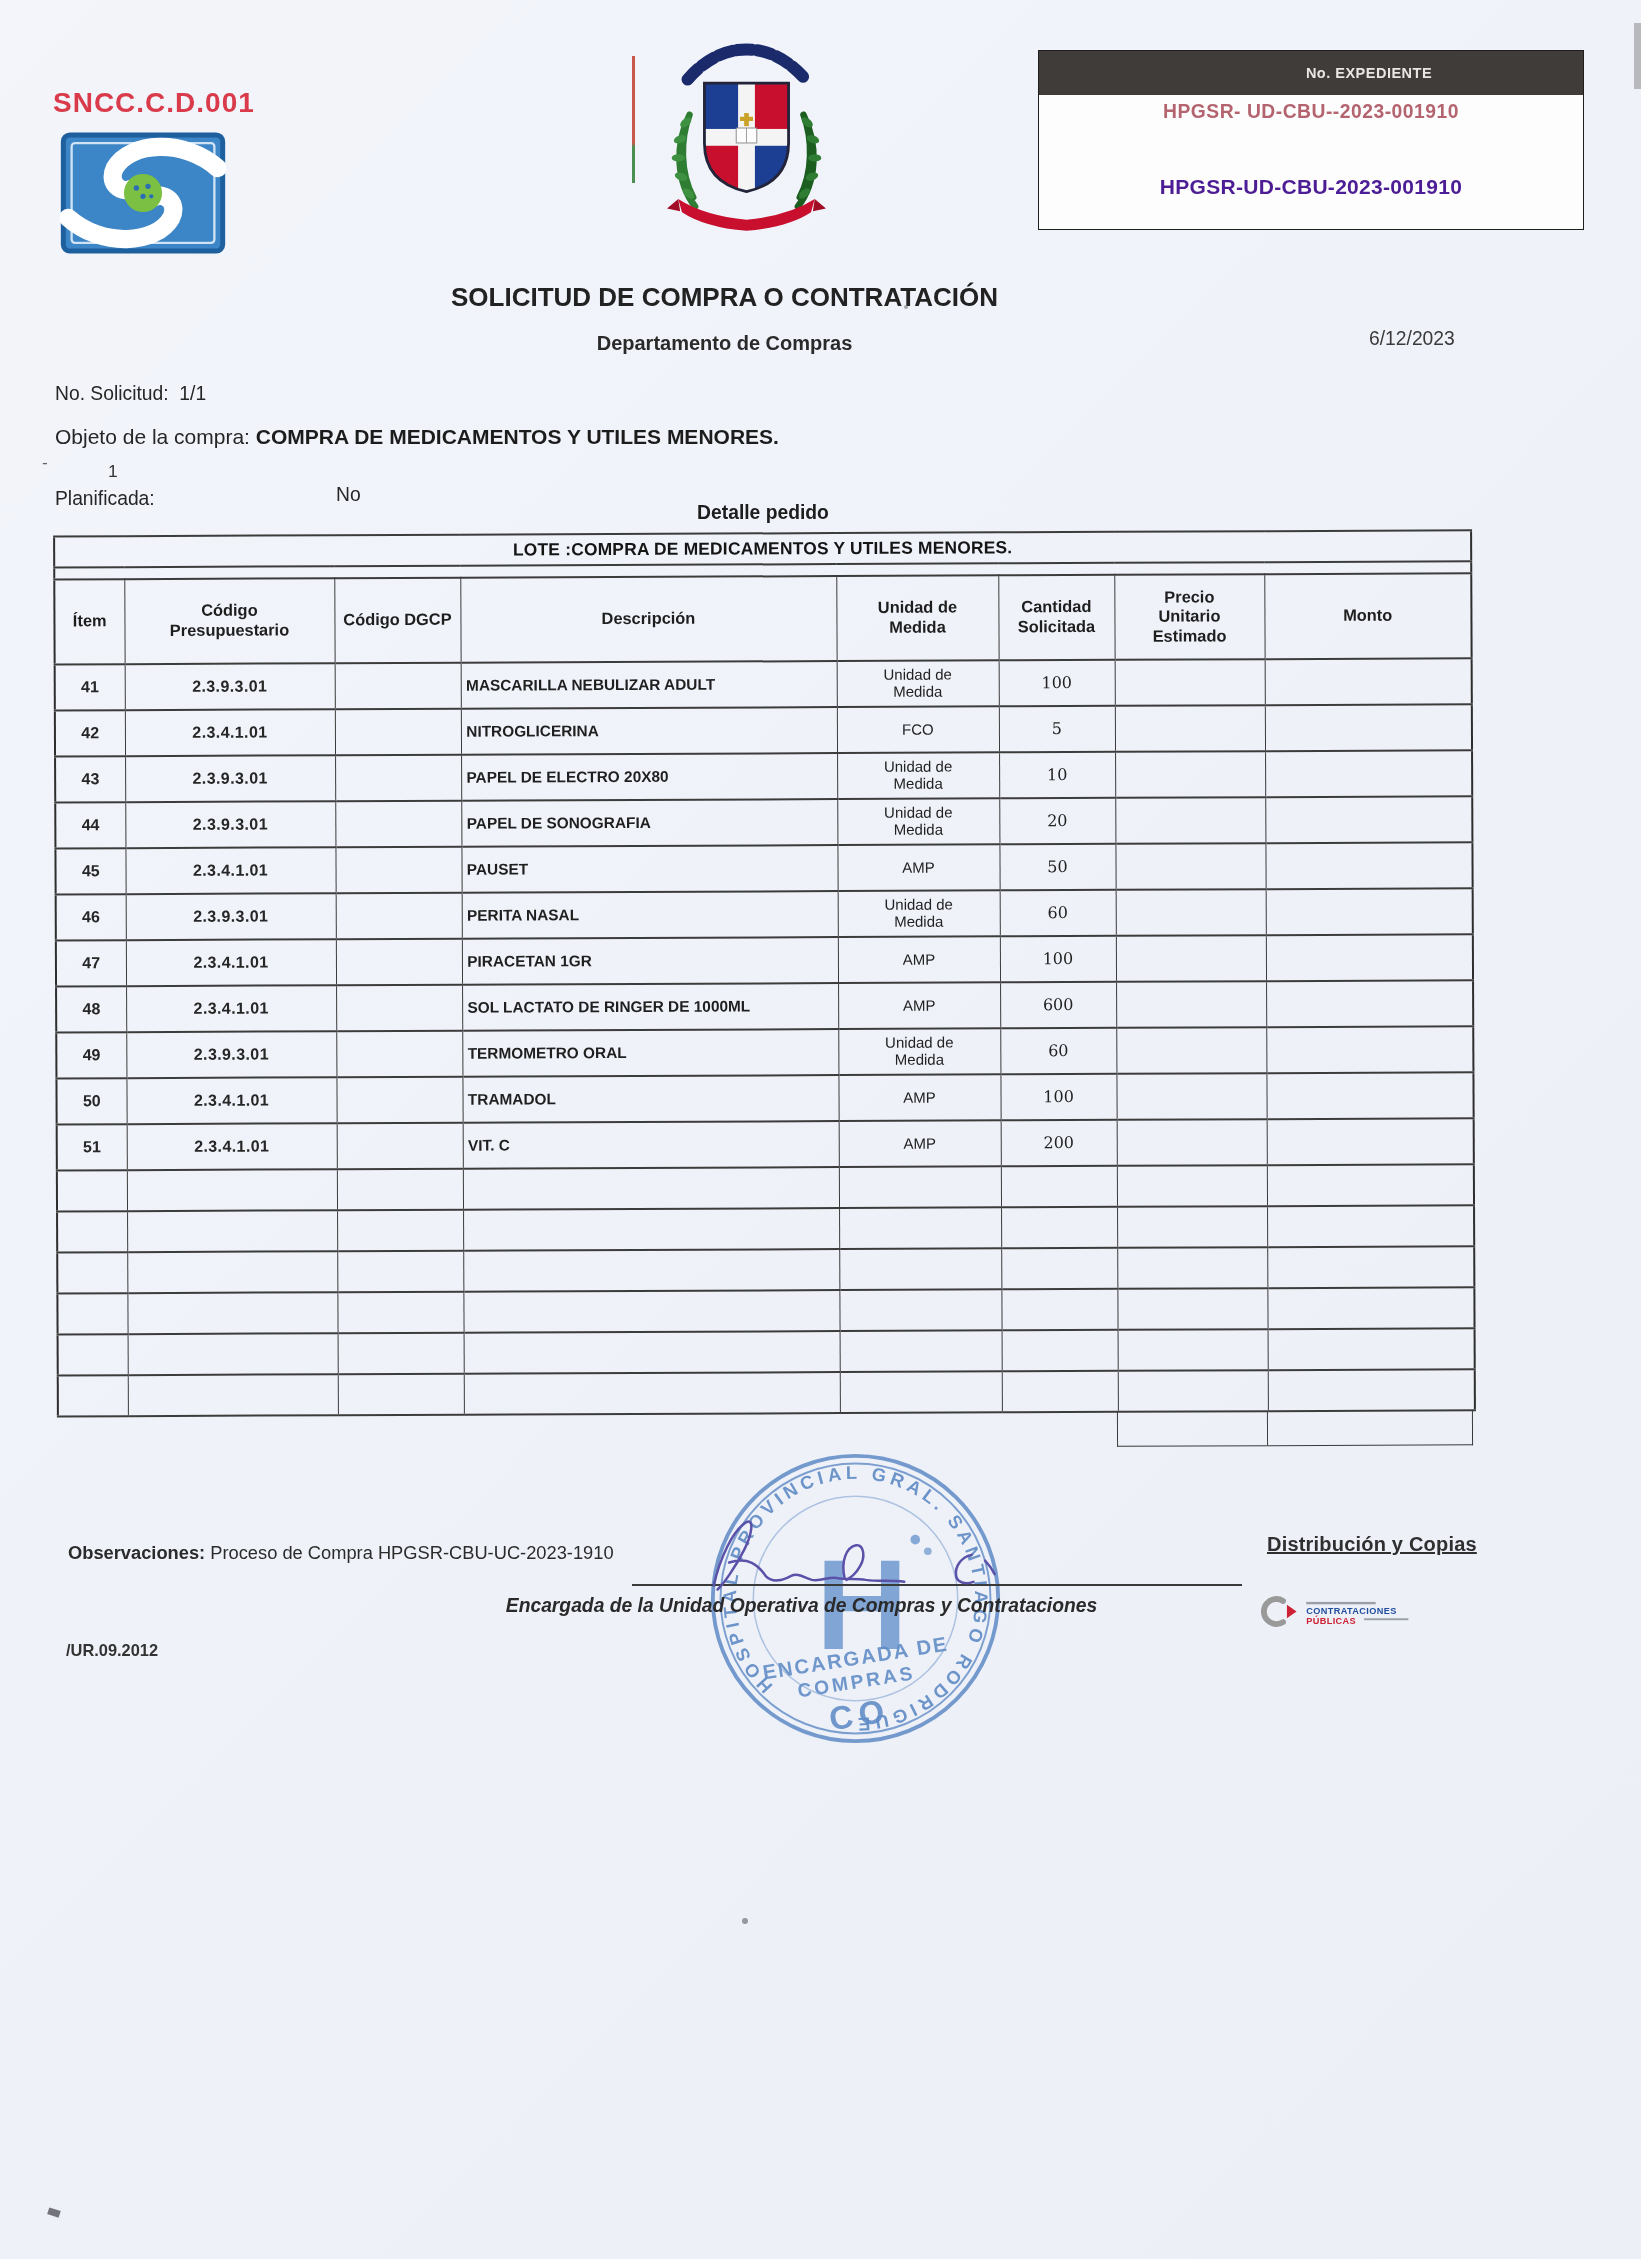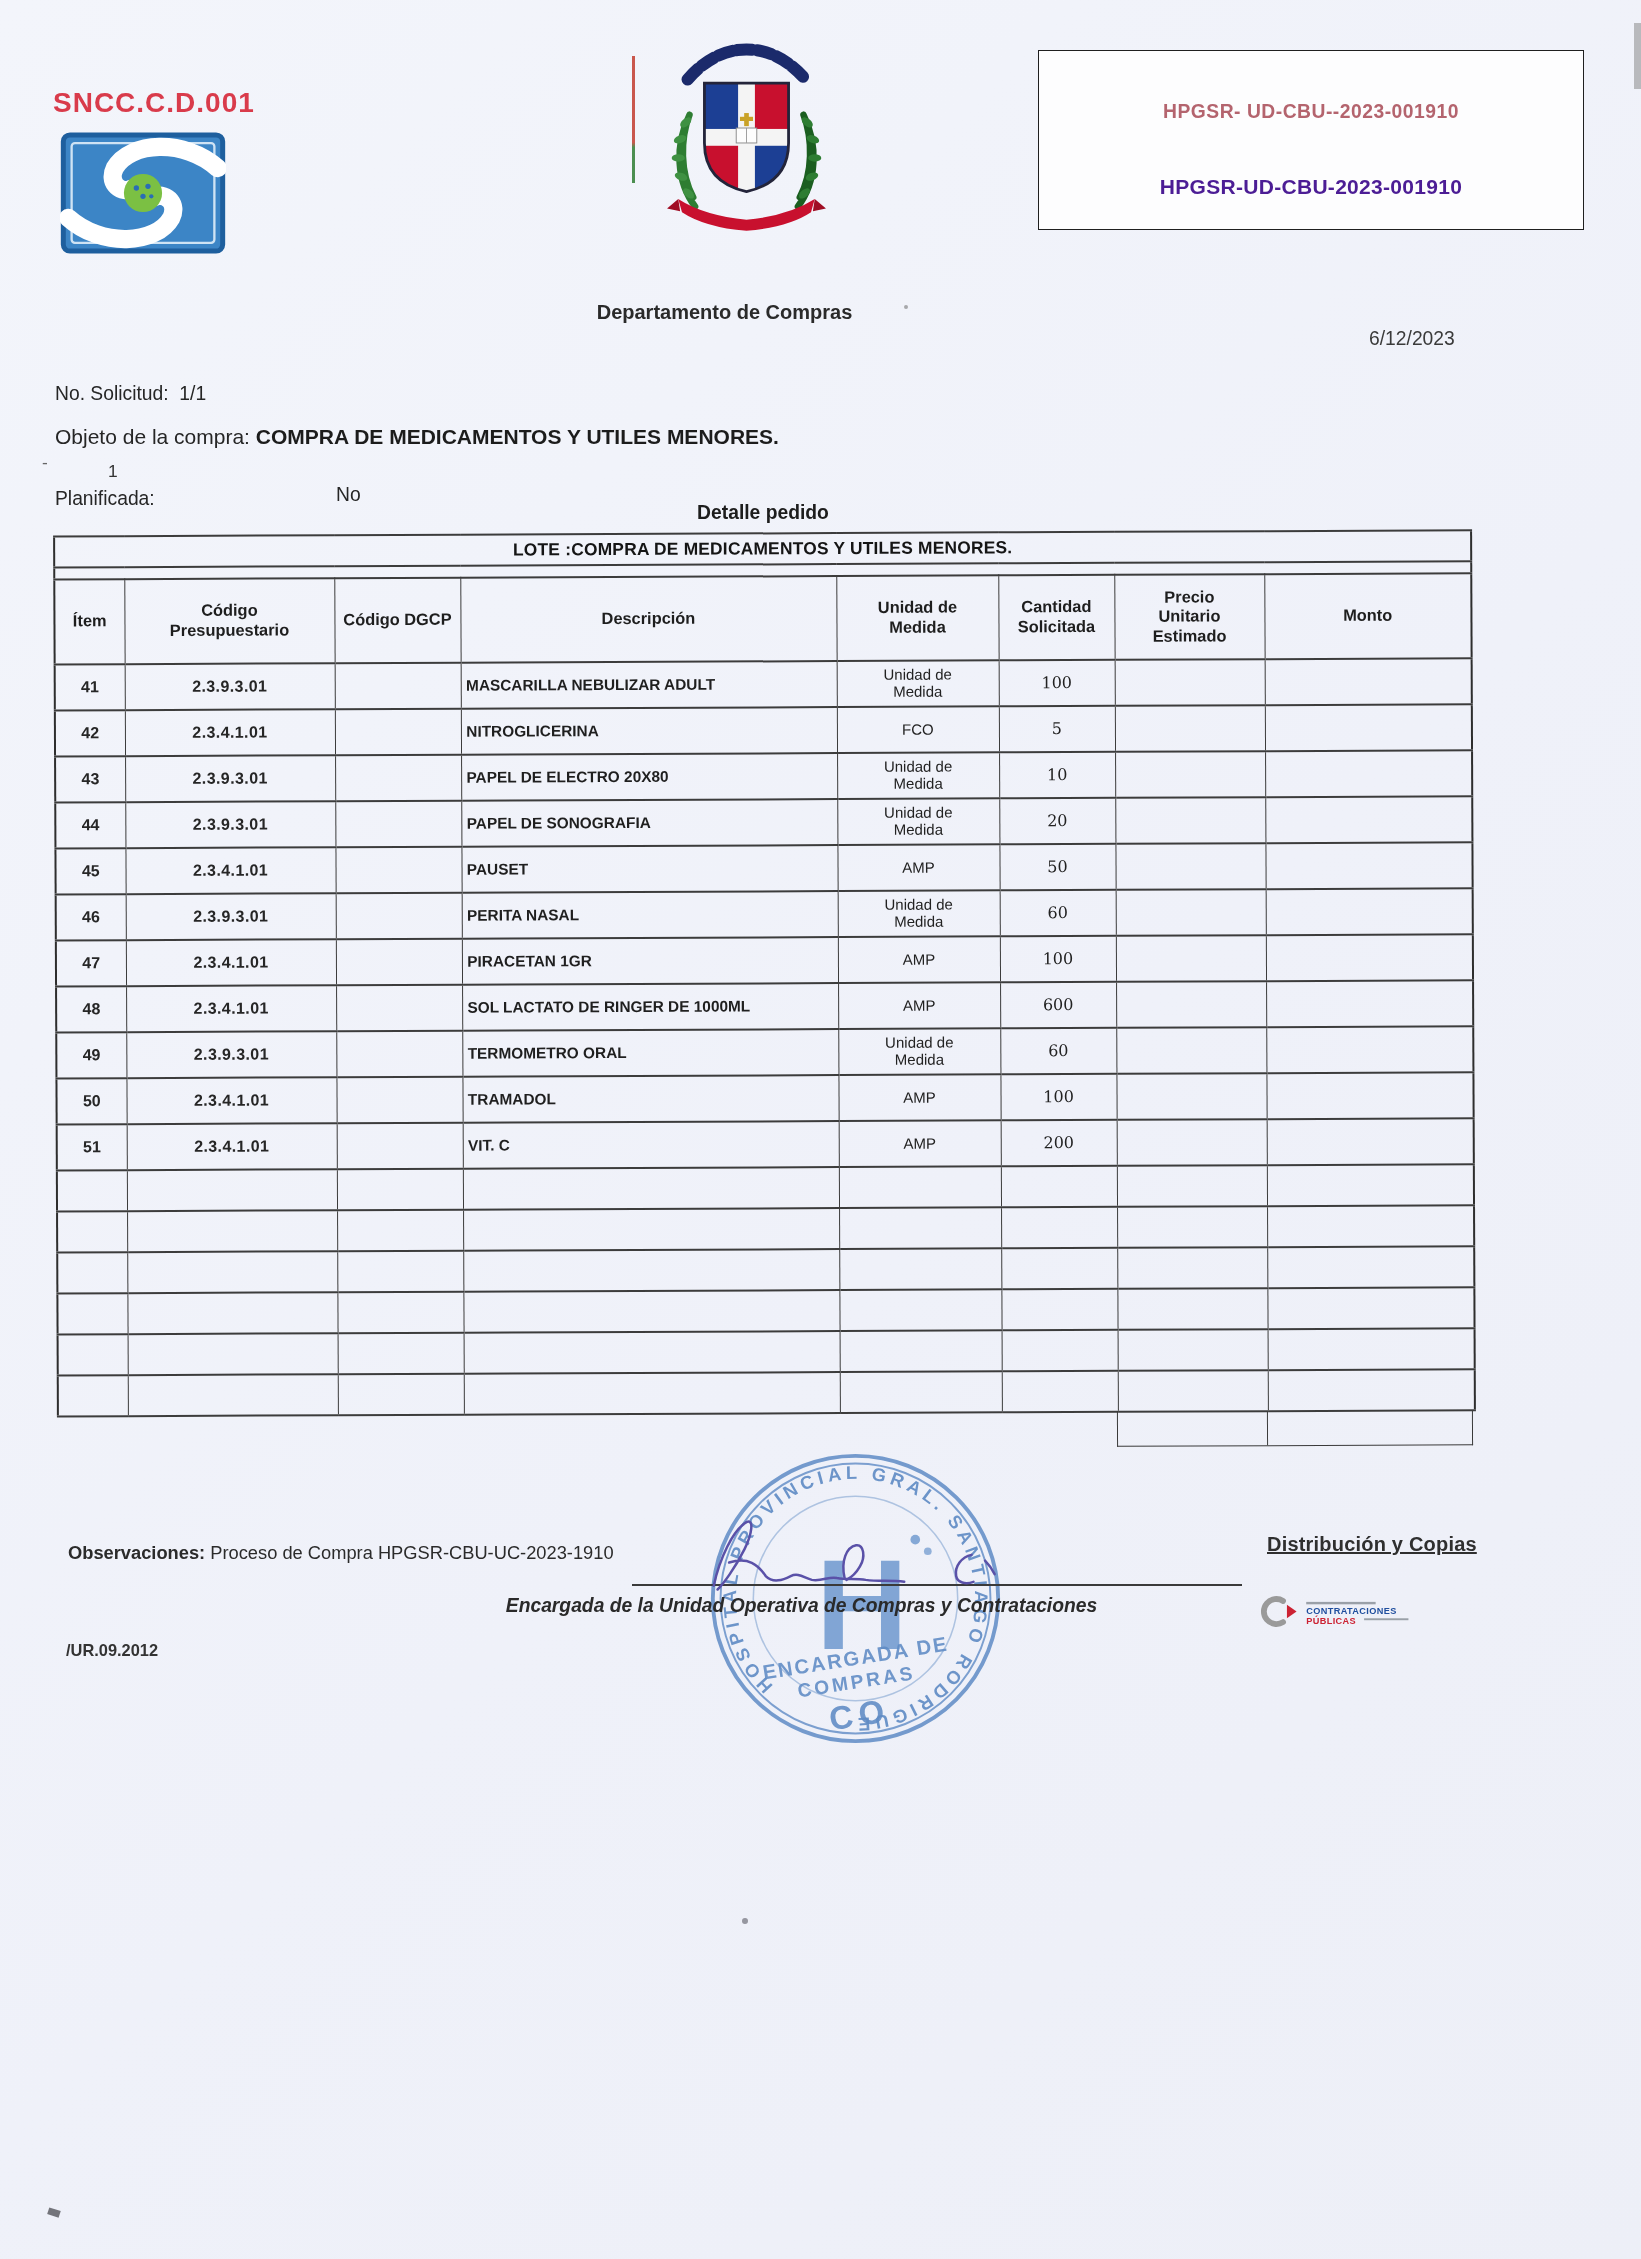--- a/index.html
+++ b/index.html
@@ -132,25 +132,27 @@
         <rect x="92.5" y="76" width="5" height="14" fill="#c9a227"></rect>
         <rect x="88" y="80" width="14" height="4.5" fill="#c9a227"></rect>
       </g>
       <path d="M50 44 H140 V108 Q140 150 95 160 Q50 150 50 108 Z" fill="none" stroke="#23243a" stroke-width="3"></path>
       <path d="M22 168 Q50 186 95 190 Q140 186 168 168 L164 182 Q140 198 95 202 Q50 198 26 182 Z" fill="#c8102e"></path>
       <path d="M22 168 L10 178 L24 181 Z M168 168 L180 178 L166 181 Z" fill="#a00d24"></path>
     </svg>
   </div>
 
   <div class="abs exp-box">
+    <div class="exp-dark">No. EXPEDIENTE</div>
     <div class="exp-val">HPGSR- UD-CBU--2023-001910</div>
     <div class="exp-doc">HPGSR-UD-CBU-2023-001910</div>
   </div>
 
   <div class="abs title-wrap">
+    <div class="title">SOLICITUD DE COMPRA O CONTRATACIÓN</div>
     <div class="subtitle">Departamento de Compras</div>
   </div>
   <div class="abs date">6/12/2023</div>
 
   <div class="abs f-sol">
     <span>No. Solicitud:</span>&nbsp; <span>1/1</span>
   </div>
   <div class="abs f-obj">
     <span>Objeto de la compra:</span> <b>COMPRA DE MEDICAMENTOS Y UTILES MENORES.</b>
   </div>

